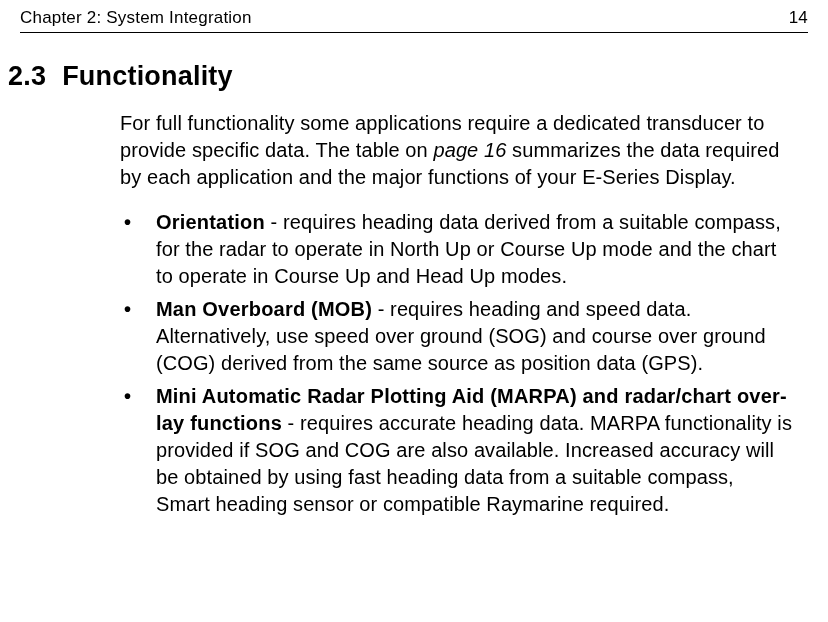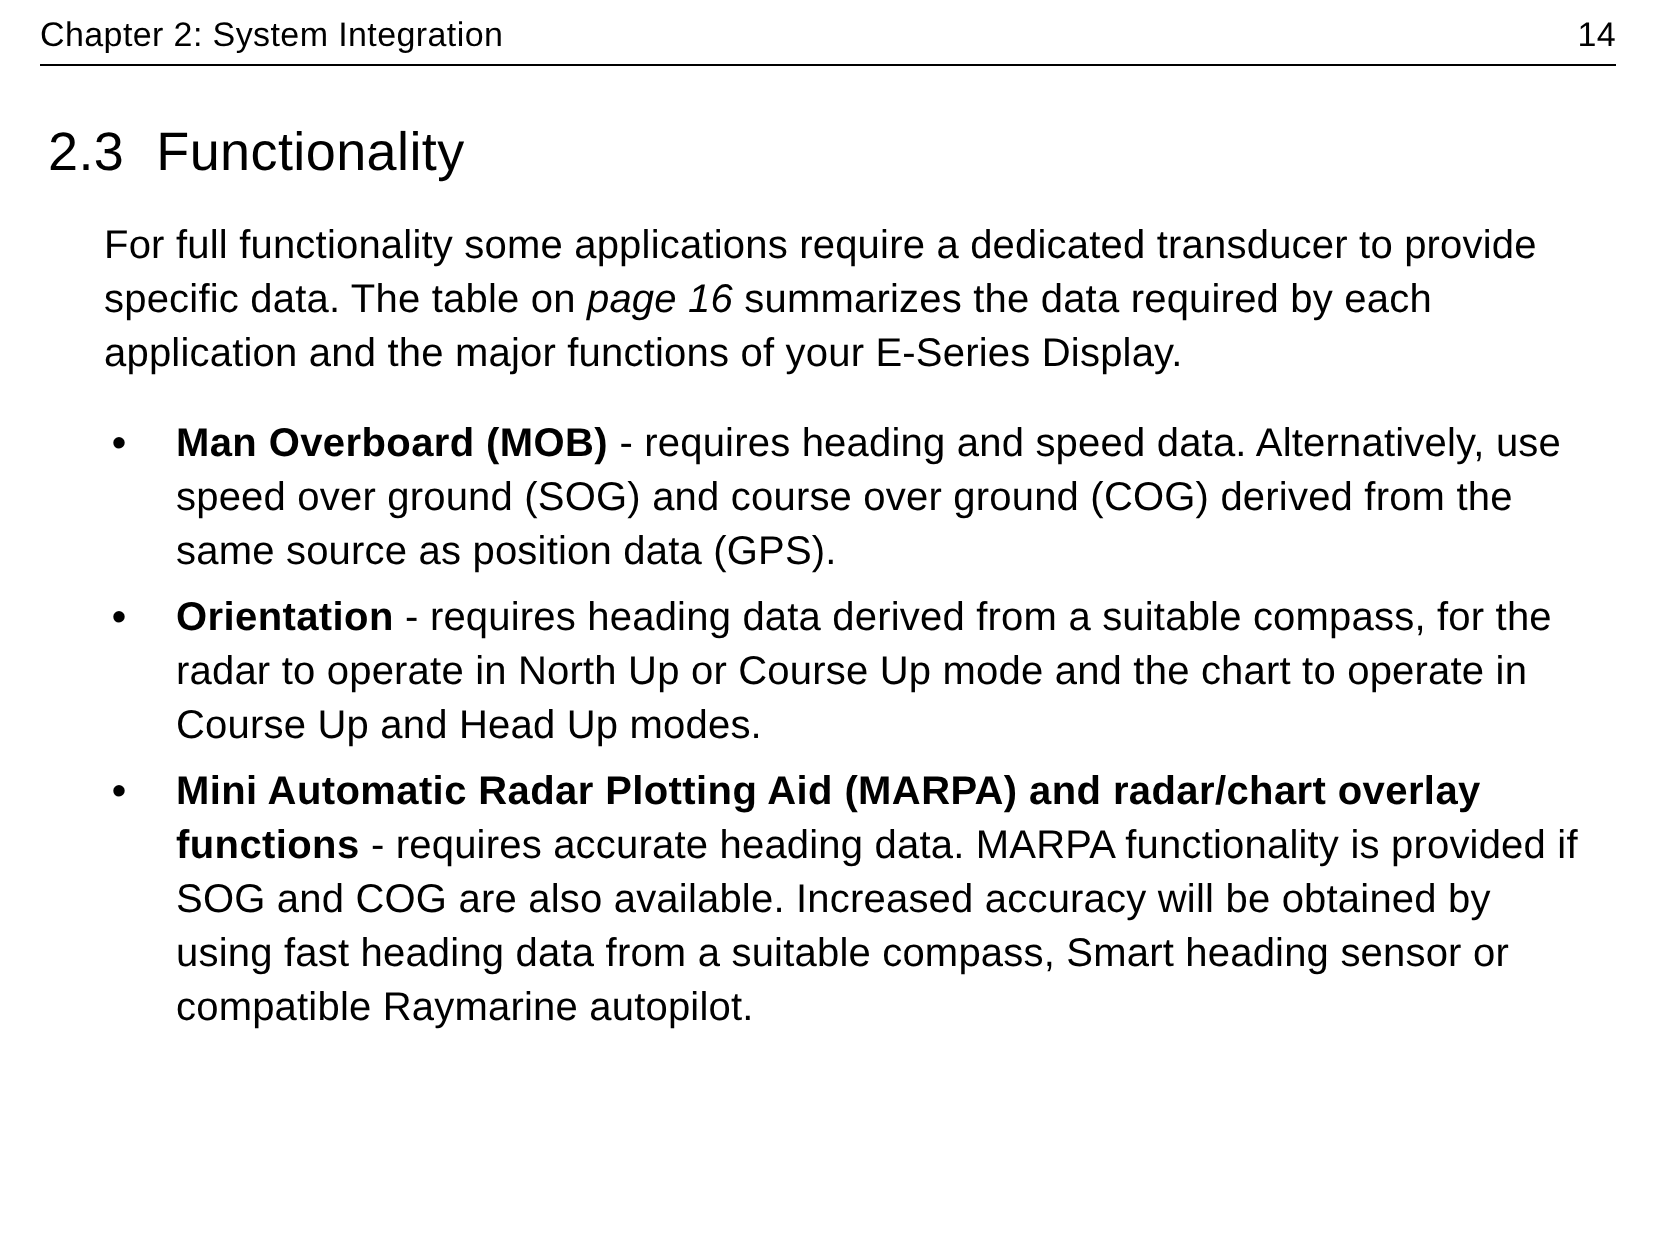--- a/index.html
+++ b/index.html
@@ -21,29 +21,29 @@
       font-size: 17px;
       letter-spacing: 0.2px;
     }
     .header-rule {
       border: none;
       border-top: 1px solid #000;
       margin: 0 20px 28px 20px;
     }
     .section-heading {
       font-size: 27px;
-      font-weight: 400;
-      padding-left: 24px;
+      font-weight: 700;
+      padding-left: 8px;
       margin-bottom: 18px;
       letter-spacing: 0.2px;
       font-stretch: condensed;
     }
     .section-number { display: inline-block; margin-right: 16px; }
     .body-block {
-      padding-left: 52px;
+      padding-left: 120px;
       padding-right: 36px;
     }
     .para {
       font-size: 20px;
       line-height: 1.35;
       margin-bottom: 18px;
       letter-spacing: 0.1px;
     }
     .page-ref { font-style: italic; }
     ul.bullets {
@@ -84,23 +84,23 @@
 
 <div class="body-block">
 
   <p class="para">
     <span>For full functionality some applications require a dedicated transducer to provide specific data. The table on </span><span class="page-ref">page 16</span><span> summarizes the data required by each application and the major functions of your E-Series Display.</span>
   </p>
 
 
   <ul class="bullets">
     <li>
+      <span class="lead">Orientation</span><span> - requires heading data derived from a suitable compass, for the radar to operate in North Up or Course Up mode and the chart to operate in Course Up and Head Up modes.</span>
+    </li>
+    <li>
       <span class="lead">Man Overboard (MOB)</span><span> - requires heading and speed data. Alternatively, use speed over ground (SOG) and course over ground (COG) derived from the same source as position data (GPS).</span>
     </li>
     <li>
-      <span class="lead">Orientation</span><span> - requires heading data derived from a suitable compass, for the radar to operate in North Up or Course Up mode and the chart to operate in Course Up and Head Up modes.</span>
-    </li>
-    <li>
-      <span class="lead">Mini Automatic Radar Plotting Aid (MARPA) and radar/chart over­lay functions</span><span> - requires accurate heading data. MARPA functionality is pro­vided if SOG and COG are also available. Increased accuracy will be obtained by using fast heading data from a suitable compass, Smart heading sensor or com­patible Raymarine autopilot.</span>
+      <span class="lead">Mini Automatic Radar Plotting Aid (MARPA) and radar/chart over­lay functions</span><span> - requires accurate heading data. MARPA functionality is pro­vided if SOG and COG are also available. Increased accuracy will be obtained by using fast heading data from a suitable compass, Smart heading sensor or com­patible Raymarine required.</span>
     </li>
   </ul>
 
 </div>
 
 </body></html>

